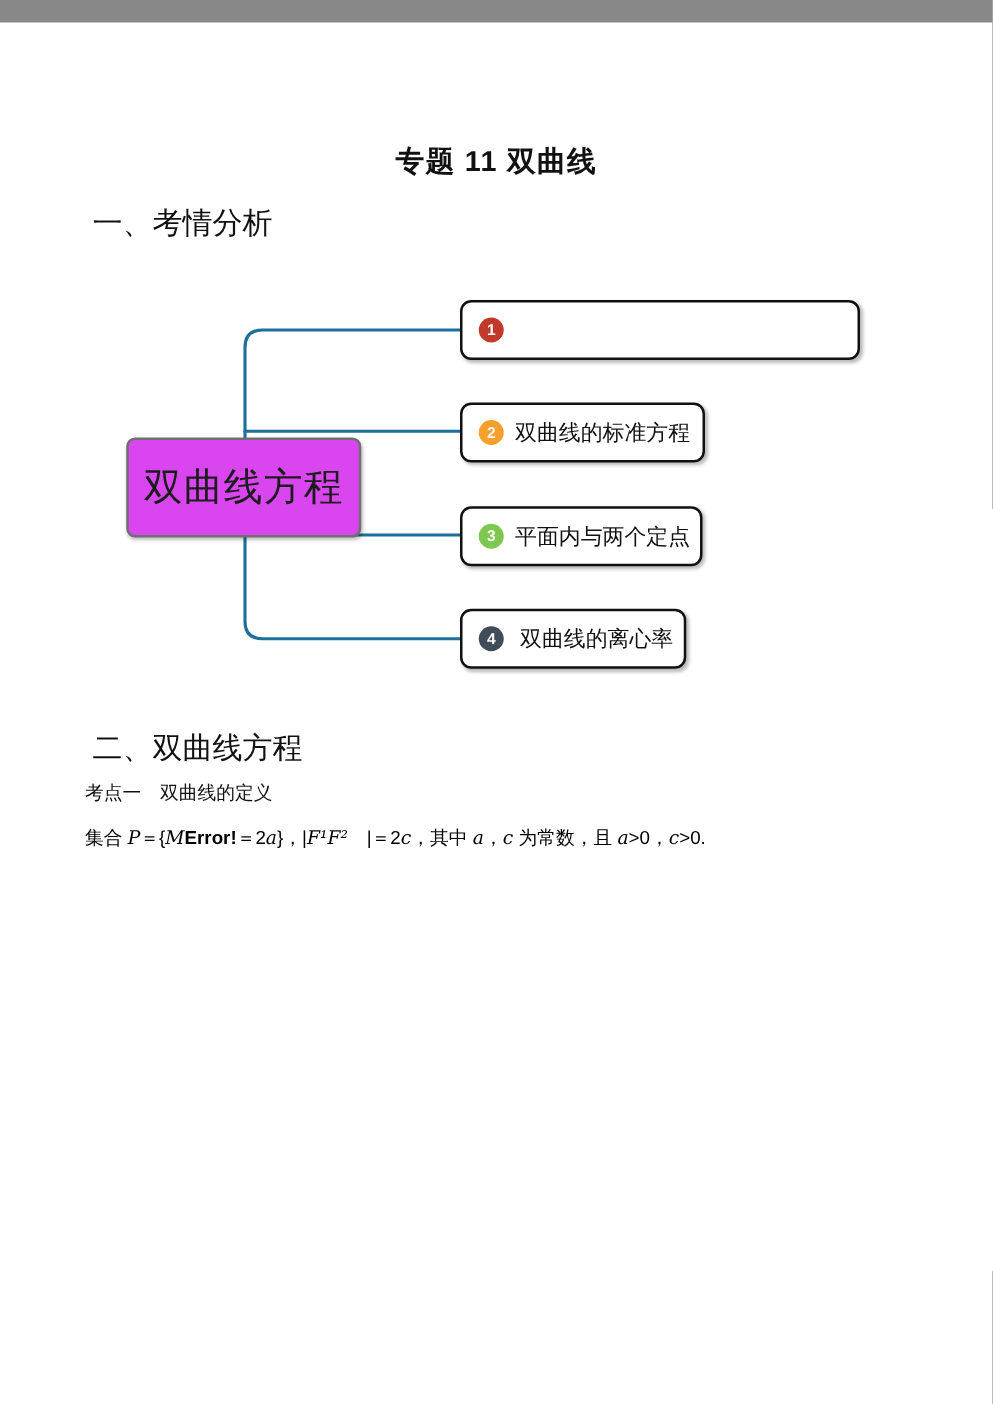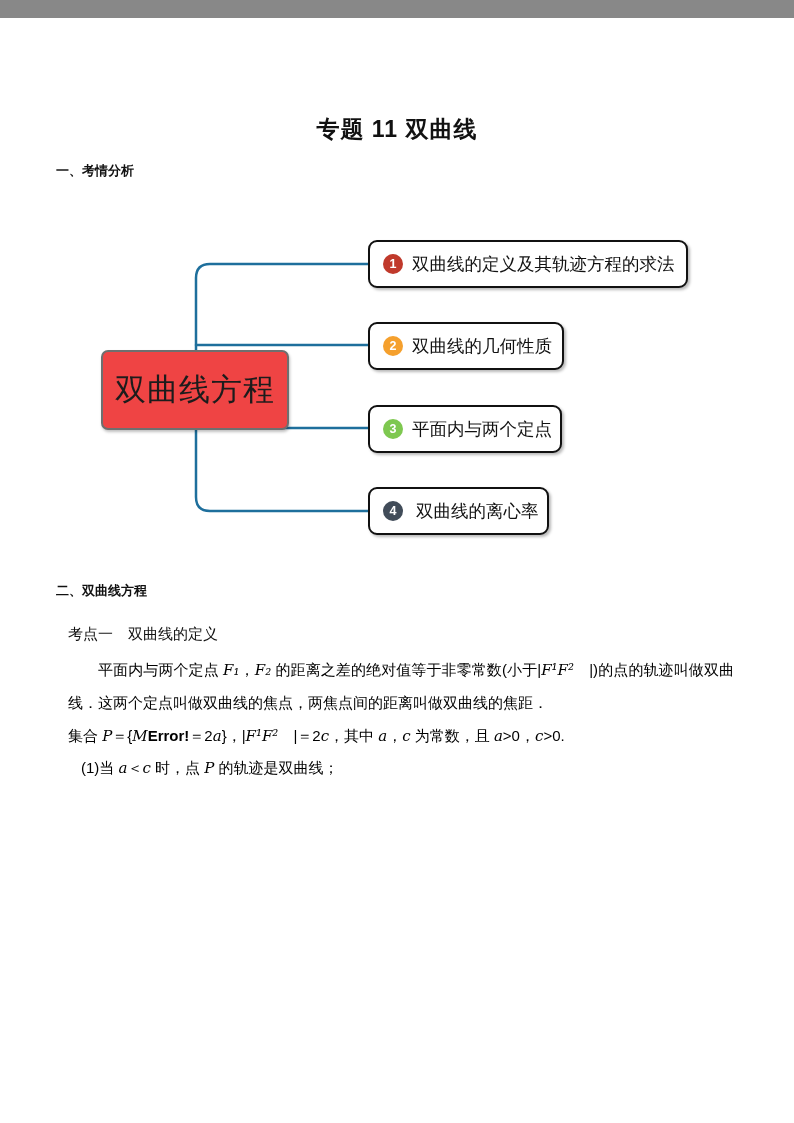--- a/index.html
+++ b/index.html
@@ -8,34 +8,34 @@
     background:#ffffff; overflow:hidden;
     font-family:"Liberation Sans","DejaVu Sans",sans-serif;
     color:#111;
   }
   
   .doc-title{
     position:absolute; left:0; top:96px; width:100%;
     text-align:center; font-size:23px; font-weight:700; letter-spacing:1px;
   }
   .h-sec{
-    position:absolute; left:56px; font-size:13px; font-weight:700;
+    position:absolute; left:74px; font-size:24px; font-weight:400;
   }
   .h1{ top:144px; }
   .h2{ top:564px; }
   .h-topic{
     position:absolute; left:68px; top:607px;
     font-size:15px; font-weight:400;
   }
   
   .mindmap{ position:absolute; left:0; top:0; width:794px; height:560px; }
   .mindmap svg{ position:absolute; left:0; top:0; }
   .center-box{
     position:absolute; left:101px; top:332px; width:184px; height:76px;
-    background:#ef4444; border:2px solid #6f6f6f; border-radius:7px;
+    background:#d946ef; border:2px solid #6f6f6f; border-radius:7px;
     box-shadow:1px 2px 3px rgba(0,0,0,.25);
     display:flex; align-items:center; justify-content:center;
     font-size:31px; color:#1c1c1c; letter-spacing:1px;
   }
   .node-box{
     position:absolute; left:368px; height:48px; box-sizing:border-box;
     background:#fff; border:2.5px solid #111; border-radius:9px;
     box-shadow:2px 2px 3px rgba(0,0,0,.28);
     display:flex; align-items:center;
     font-size:17.5px; color:#111;
@@ -82,39 +82,36 @@
       <path d="M 196 327 L 368 327" fill="none" stroke-width="2.5" stroke-linecap="round" stroke="#1e6f9c"></path>
       <path d="M 196 410 L 368 410" fill="none" stroke-width="2.5" stroke-linecap="round" stroke="#1e6f9c"></path>
     </svg>
 
     <div class="center-box">
       <span>双曲线方程</span>
     </div>
 
     <div class="node-box node-1">
       <span class="badge" style="background: rgb(192, 57, 43);">1</span>
-      <span>双曲线的定义及其轨迹方程的求法</span>
     </div>
     <div class="node-box node-2">
       <span class="badge" style="background: rgb(245, 160, 45);">2</span>
-      <span>双曲线的几何性质</span>
+      <span>双曲线的标准方程</span>
     </div>
     <div class="node-box node-3">
       <span class="badge" style="background: rgb(126, 200, 80);">3</span>
       <span>平面内与两个定点</span>
     </div>
     <div class="node-box node-4">
       <span class="badge" style="background: rgb(65, 76, 89);">4</span>
       <span>双曲线的离心率</span>
     </div>
   </div>
 
   <div class="h-sec h2">二、双曲线方程</div>
 
   <div class="h-topic">考点一　双曲线的定义</div>
 
   <div class="content">
-    <p class="para"><span>平面内与两个定点 </span><span class="seg-i">F₁</span><span>，</span><span class="seg-i">F₂</span><span> 的距离之差的绝对值等于非零常数(小于|</span><span class="seg-i">F¹F²</span><span>　|)的点的轨迹叫做双曲线．这两个定点叫做双曲线的焦点，两焦点间的距离叫做双曲线的焦距．</span></p>
     <p class="mline"><span>集合 </span><span class="seg-i">P</span><span>＝{</span><span class="seg-i">M</span><span class="seg-b">Error!</span><span>＝2</span><span class="seg-i">a</span><span>}，|</span><span class="seg-i">F¹F²</span><span>　|＝2</span><span class="seg-i">c</span><span>，其中 </span><span class="seg-i">a</span><span>，</span><span class="seg-i">c</span><span> 为常数，且 </span><span class="seg-i">a</span><span>&gt;0，</span><span class="seg-i">c</span><span>&gt;0.</span></p>
-    <p class="item"><span>(1)当 </span><span class="seg-i">a</span><span>＜</span><span class="seg-i">c</span><span> 时，点 </span><span class="seg-i">P</span><span> 的轨迹是双曲线；</span></p>
   </div>
 
 </div>
 
 </body></html>

